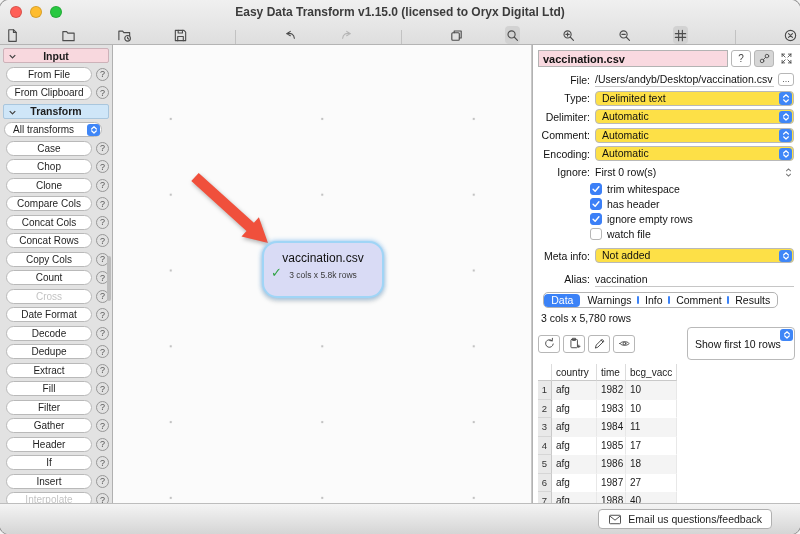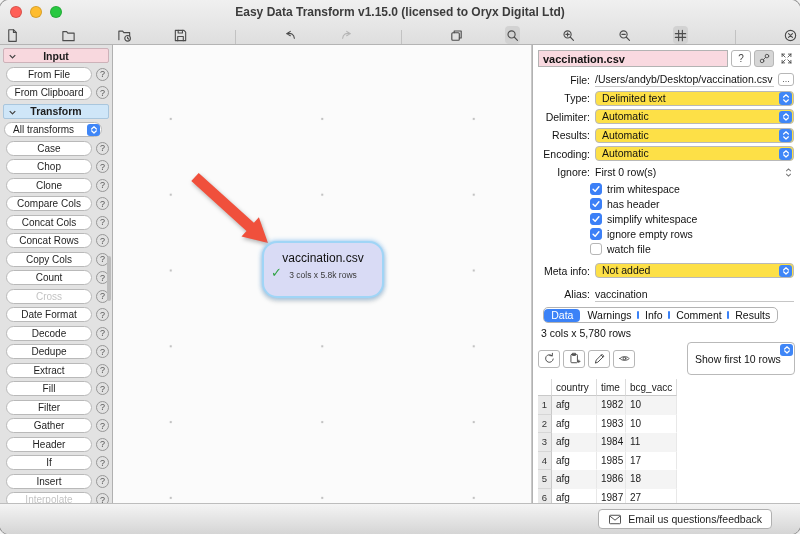--- a/index.html
+++ b/index.html
@@ -394,21 +394,21 @@
                 <polyline points="1.5,3.8 4.5,1 7.5,3.8"></polyline>
               </svg>
             <svg width="8" height="4" viewBox="0 0 9 5">
                 <polyline points="1.5,1 4.5,3.8 7.5,1"></polyline>
               </svg>
           </span>
         </span>
       </div>
 
       <div class="form-row">
-        <span class="form-label">Results:</span>
+        <span class="form-label">Comment:</span>
         <span class="select">
           <span>Automatic</span>
           <span class="stepper">
             <svg width="8" height="4" viewBox="0 0 9 5">
                 <polyline points="1.5,3.8 4.5,1 7.5,3.8"></polyline>
               </svg>
             <svg width="8" height="4" viewBox="0 0 9 5">
                 <polyline points="1.5,1 4.5,3.8 7.5,1"></polyline>
               </svg>
           </span>
@@ -453,28 +453,20 @@
           </span>
           <span>trim whitespace</span>
         </div>
         <div class="check-row checked">
           <span class="checkbox">
             <svg width="10" height="10" viewBox="0 0 12 12">
               <polyline points="2.5,6.2 5,8.6 9.5,3.4"></polyline>
             </svg>
           </span>
           <span>has header</span>
-        </div>
-        <div class="check-row checked">
-          <span class="checkbox">
-            <svg width="10" height="10" viewBox="0 0 12 12">
-              <polyline points="2.5,6.2 5,8.6 9.5,3.4"></polyline>
-            </svg>
-          </span>
-          <span>simplify whitespace</span>
         </div>
         <div class="check-row checked">
           <span class="checkbox">
             <svg width="10" height="10" viewBox="0 0 12 12">
               <polyline points="2.5,6.2 5,8.6 9.5,3.4"></polyline>
             </svg>
           </span>
           <span>ignore empty rows</span>
         </div>
         <div class="check-row">

